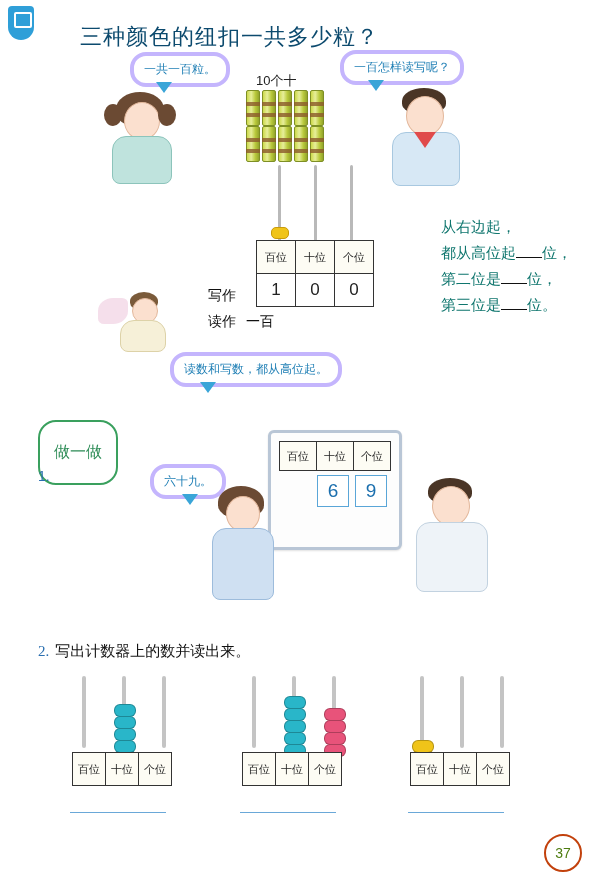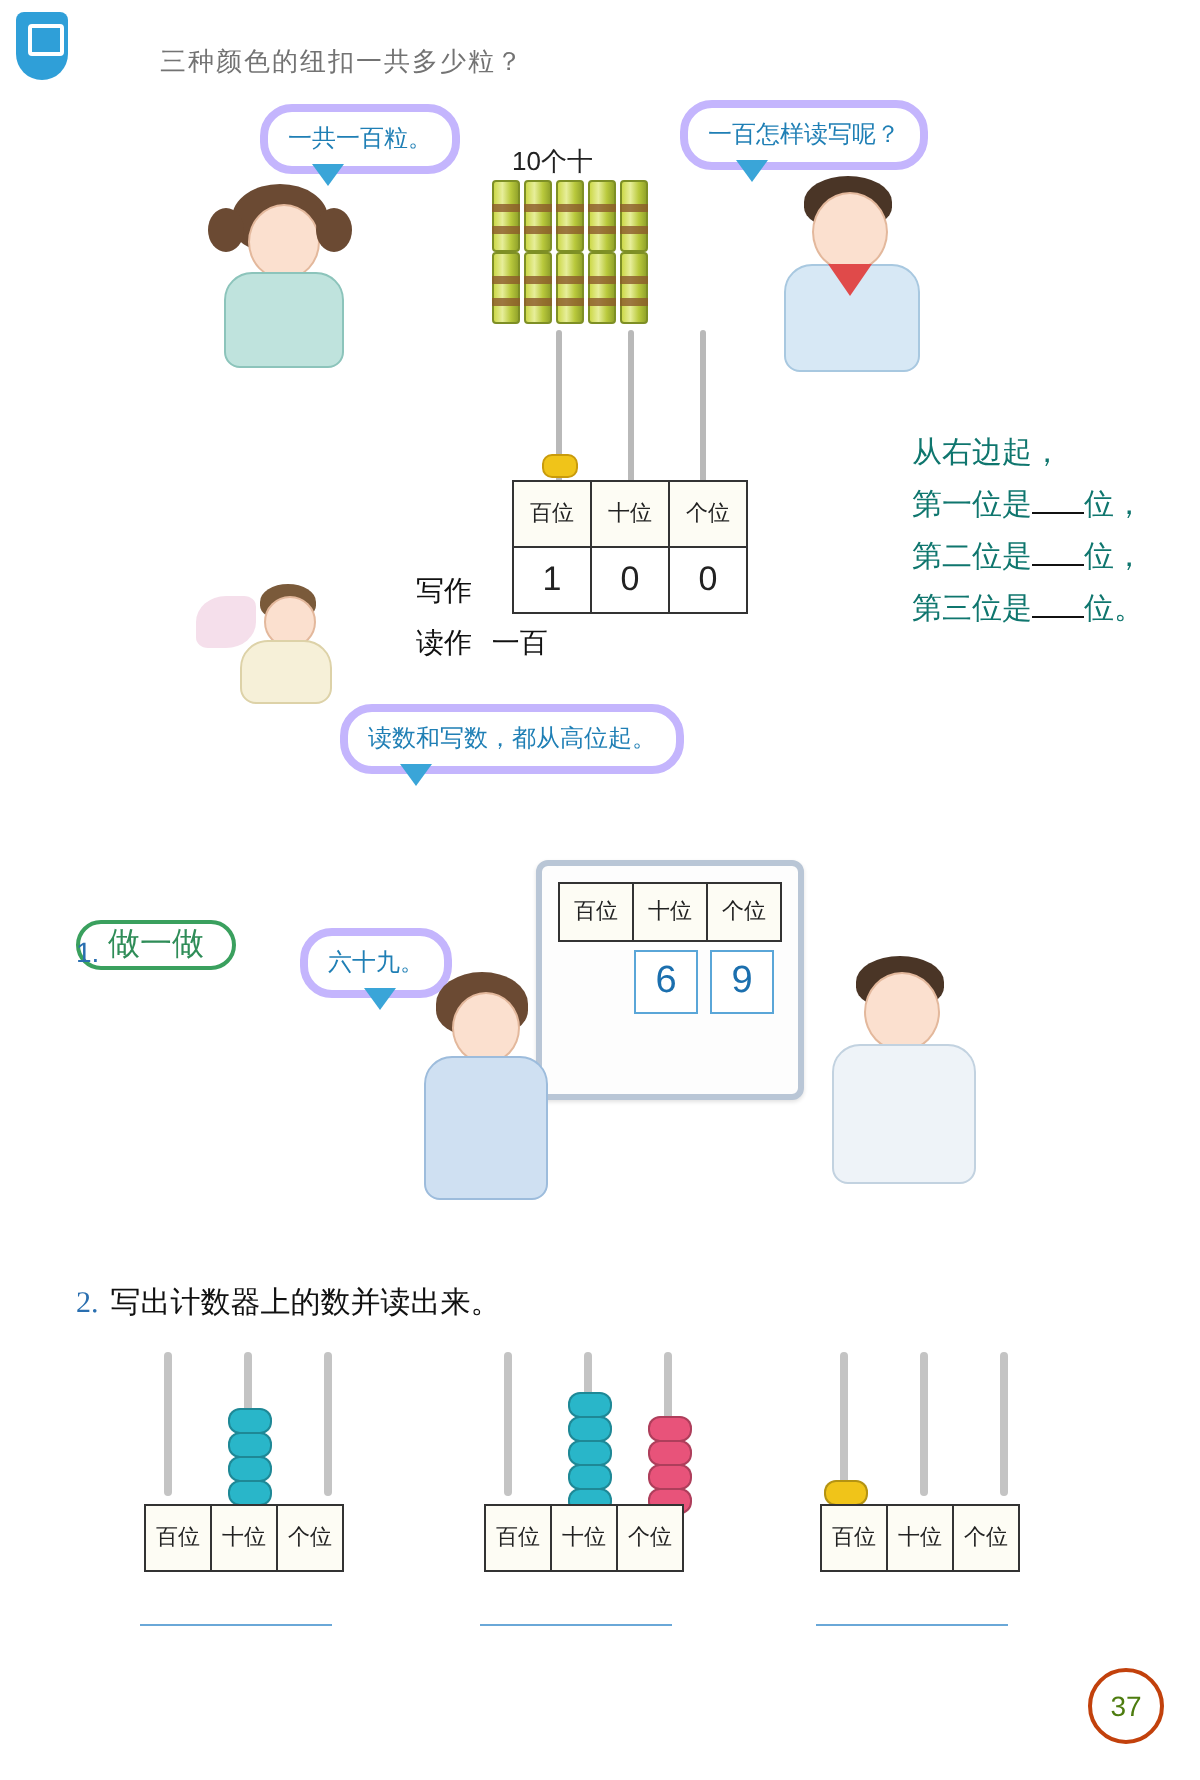--- a/index.html
+++ b/index.html
@@ -20,21 +20,21 @@
     border-radius:4px 4px 13px 13px;
   }
   .corner-logo .inner{
     position:absolute;left:6px;top:6px;width:14px;height:12px;
     border:2px solid #fff;border-radius:2px;
   }
 
   
   .headline{
     left:80px;top:22px;width:440px;
-    font-size:13px;color:#737373;letter-spacing:1px;
+    font-size:22px;color:#0c4a6e;letter-spacing:1px;
   }
 
   
   .bubble{
     border:4px solid #c4b5fd;
     border-radius:16px;
     background:#fff;
     color:#1f7fb5;
     font-size:12px;
     padding:5px 10px;
@@ -117,23 +117,22 @@
   #fairy{left:96px;top:292px;width:78px;height:64px;}
   
   #girl-2{left:206px;top:486px;width:74px;height:112px;}
   
   #boy-2{left:412px;top:478px;width:80px;height:112px;}
 
   
   .zuo{
     left:38px;top:420px;
     border:2px solid #3aa05e;border-radius:18px;
-    padding:0 14px;font-size:16px;color:#2f8d58;
+    padding:20px 14px;font-size:16px;color:#2f8d58;
     background:#fff;
-    margin-top:40px;
   }
   .q1-num{left:38px;top:468px;font-size:14px;color:#2a6fb0;}
   .q2-line{left:38px;top:642px;font-size:15px;color:#111;font-family:Liberation Serif, serif;}
   .q2-line .num{color:#2a6fb0;margin-right:6px;}
 
   
   .frame{
     left:268px;top:430px;width:128px;height:114px;
     border:3px solid #b9c6d6;border-radius:6px;background:#fdfdfd;
     box-shadow:0 1px 2px rgba(0,0,0,.12);
@@ -218,21 +217,21 @@
   <div>写作</div>
   <div>
     <span>读作</span>
     <span class="val">一百</span>
   </div>
 </div>
 
 <div class="abs right-text">
   <div>从右边起，</div>
   <div>
-    <span>第一位是</span><span class="blank"></span><span>位，</span>
+    <span>都从高位起</span><span class="blank"></span><span>位，</span>
   </div>
   <div>
     <span>第二位是</span><span class="blank"></span><span>位，</span>
   </div>
   <div>
     <span>第三位是</span><span class="blank"></span><span>位。</span>
   </div>
 </div>
 
 <div class="abs bubble b3">读数和写数，都从高位起。</div>

